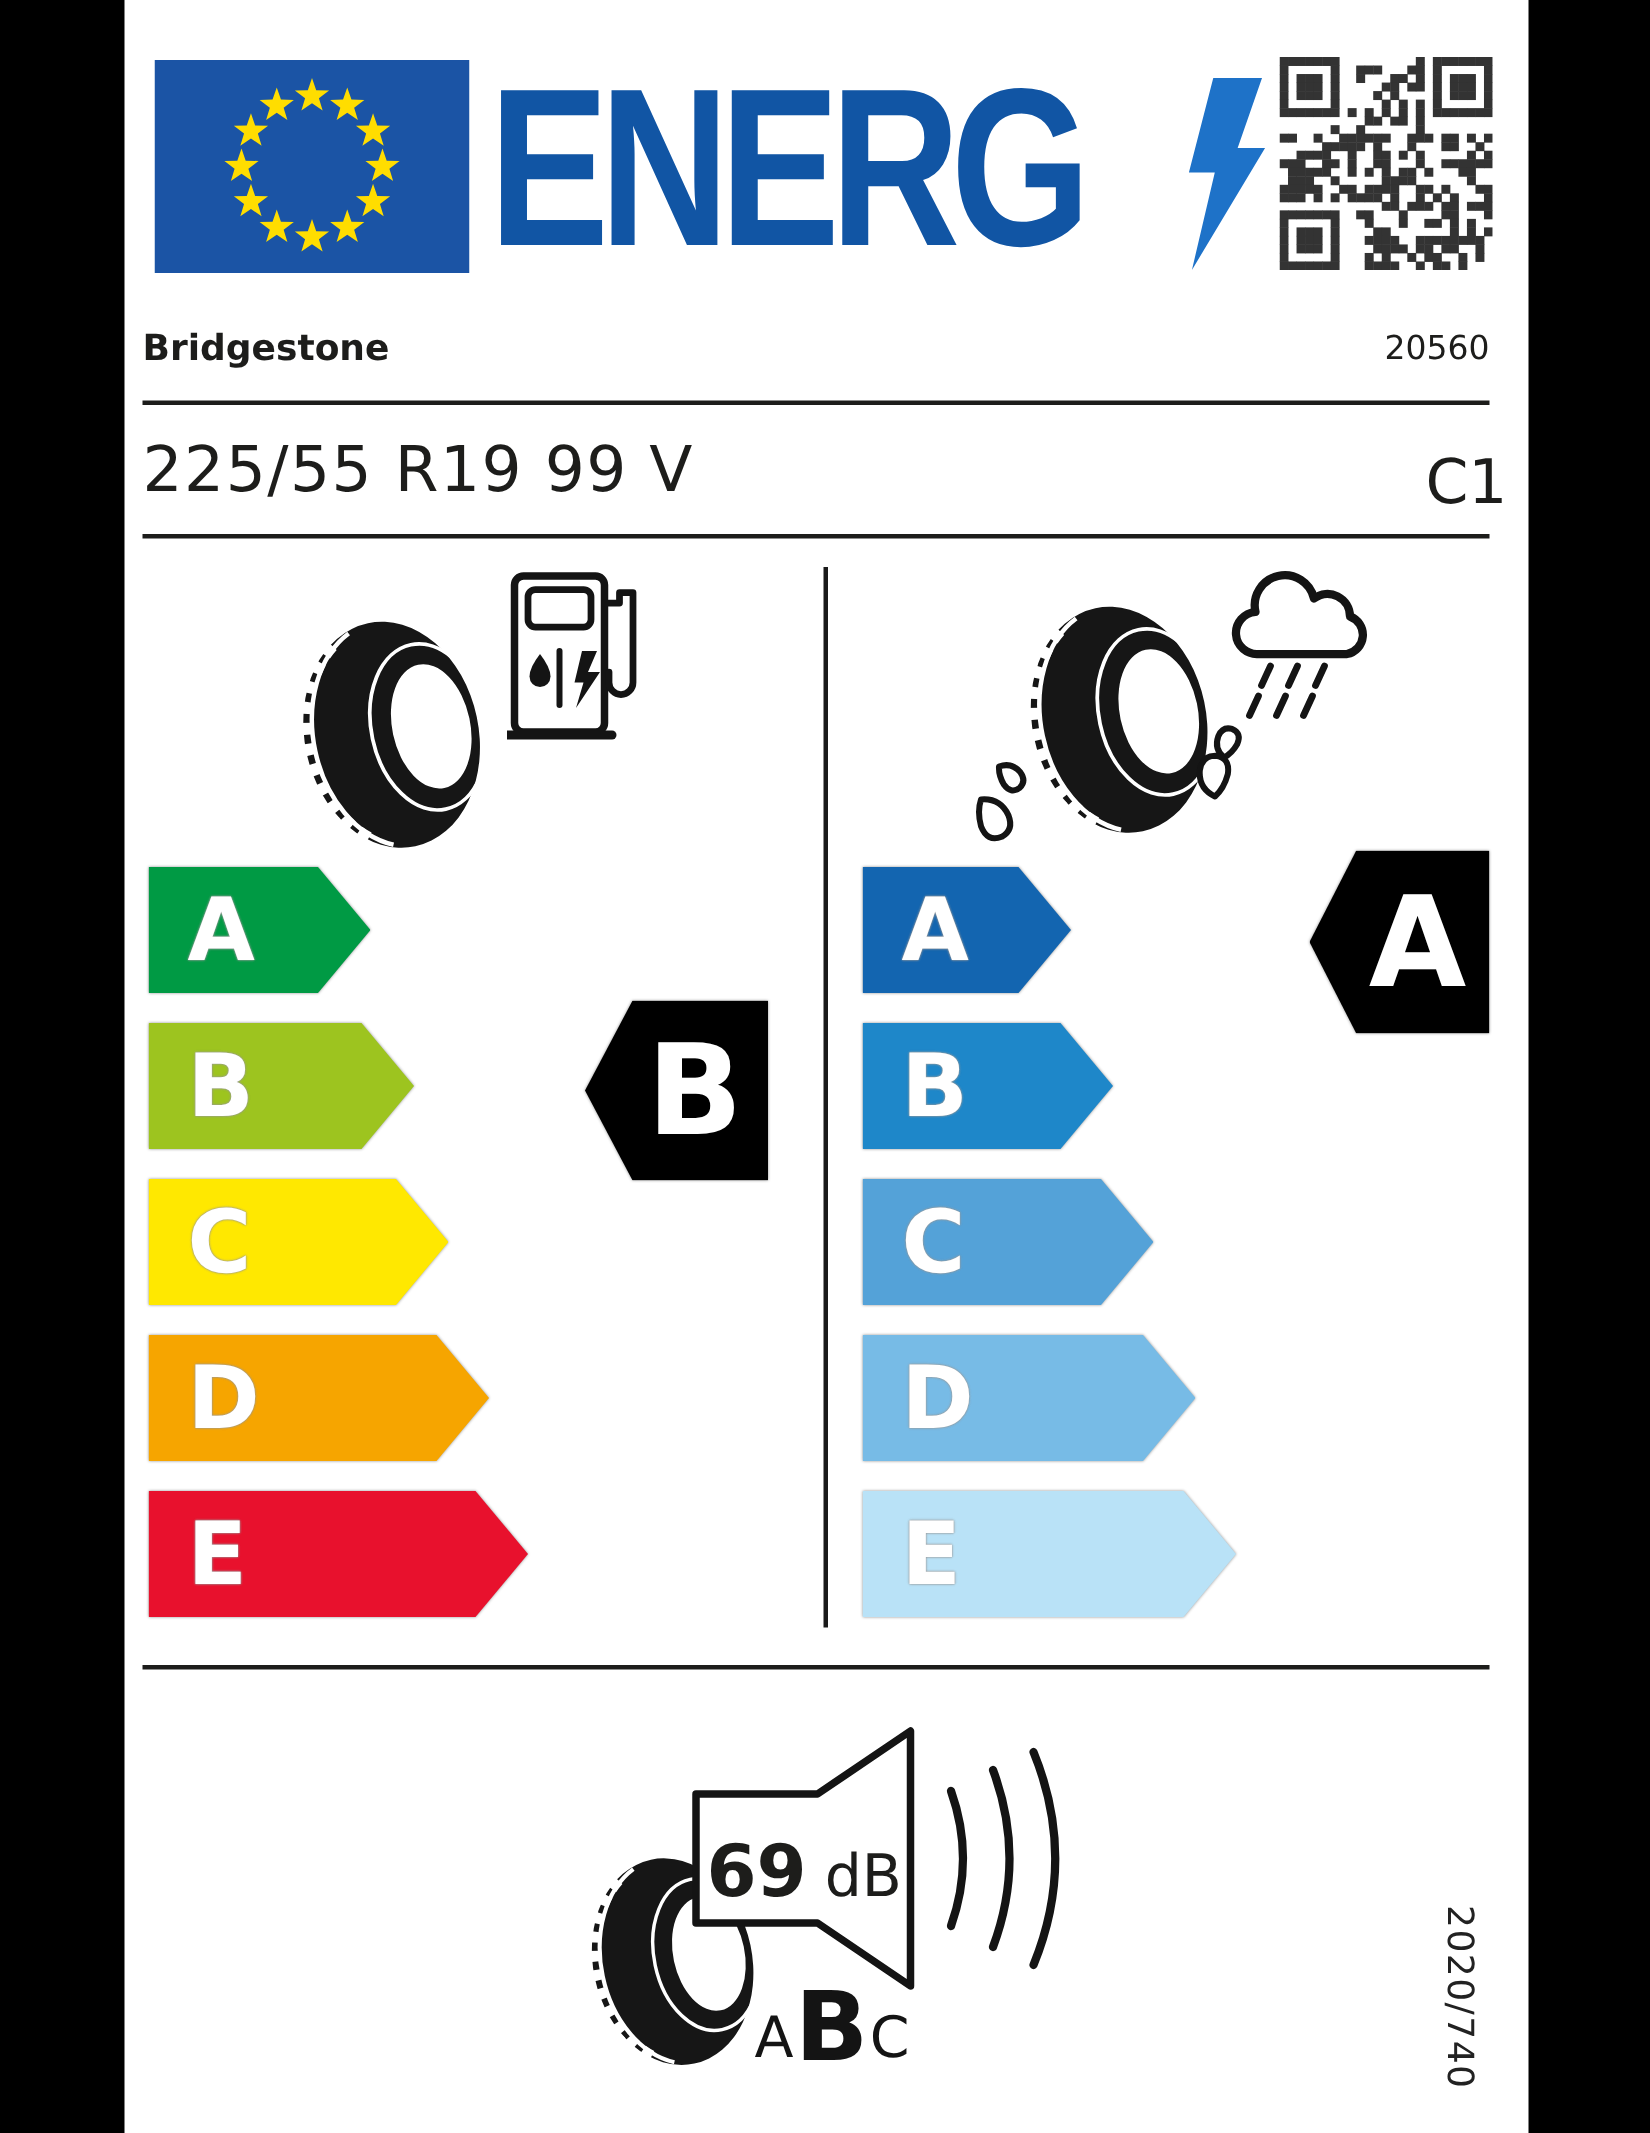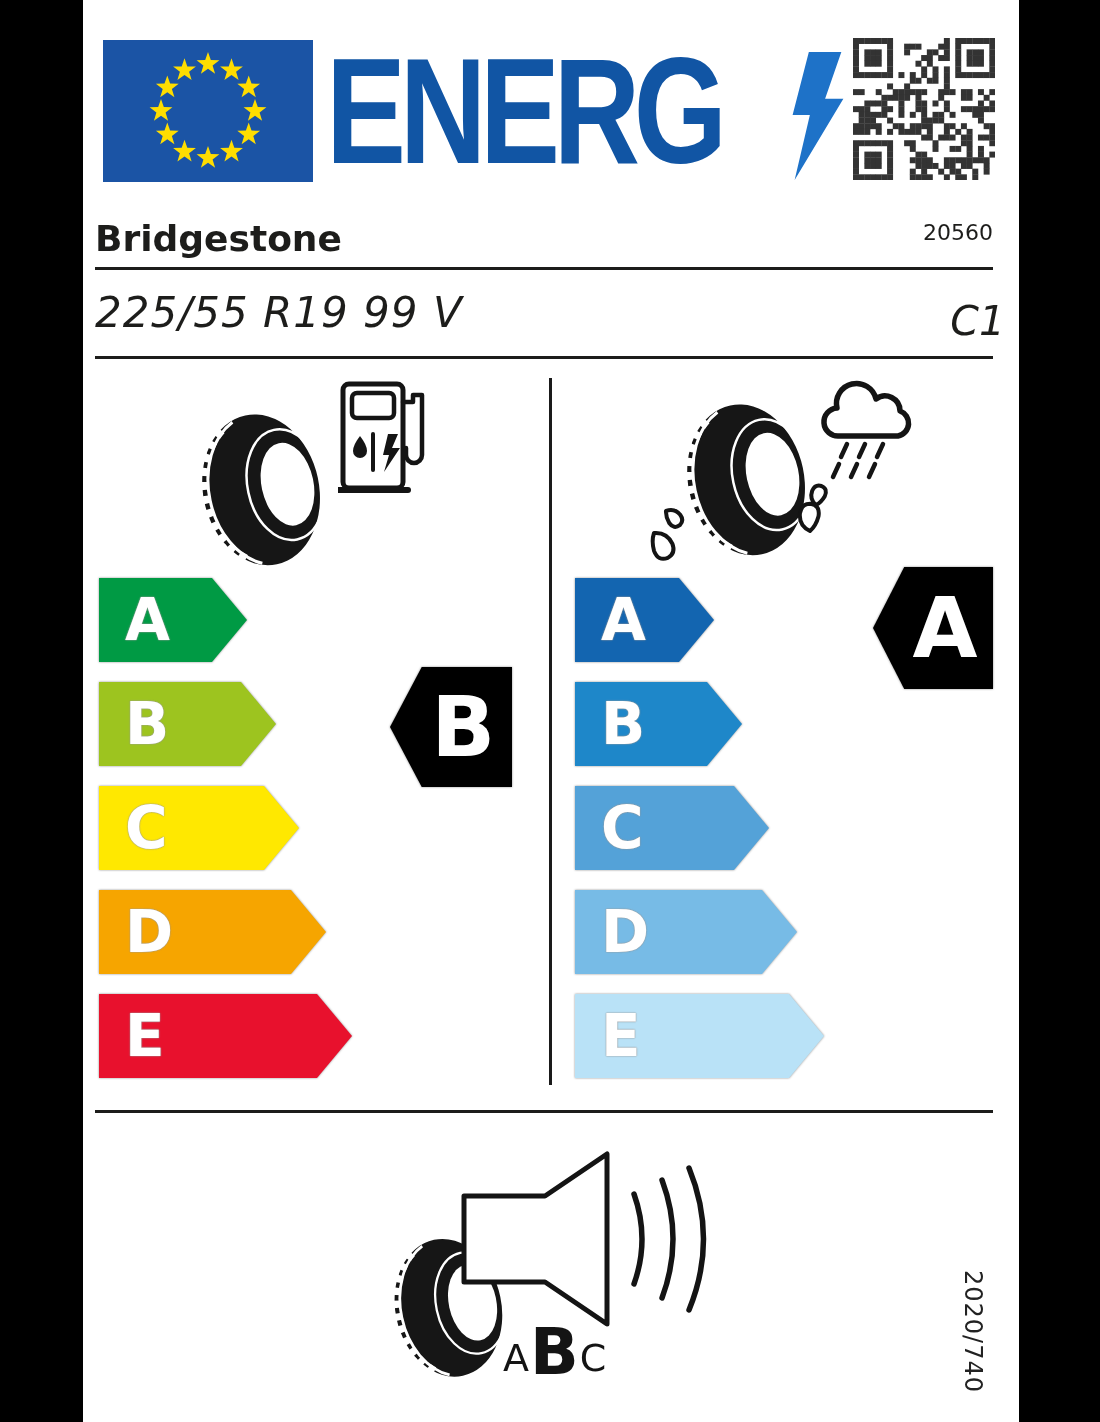--- a/index.html
+++ b/index.html
@@ -10,25 +10,25 @@
 
   
   .flag{left:20px;top:40px;width:210px;height:142px;}
   .logo-text{left:243px;top:36px;font-family:"Liberation Sans",sans-serif;font-weight:700;
              font-size:150px;line-height:150px;letter-spacing:-8px;color:#1155A4;
              transform:scaleX(0.80);transform-origin:left top;white-space:nowrap;}
   .bolt{left:703px;top:52px;width:66px;height:130px;}
   .qr{left:770px;top:38px;width:142px;height:142px;}
 
   .brand-row{left:0;top:218px;width:936px;height:46px;}
-  .brand{left:12px;top:0;font-size:36px;font-weight:700;}
+  .brand{left:12px;top:0;font-size:24px;font-weight:700;}
   .article{right:26px;top:2px;font-size:22px;}
   .hline{left:12px;width:898px;height:3px;background:#1d1d1b;}
   .hl1{top:267px;} .hl2{top:356px;} .hl3{top:1110px;}
-  .size-row{left:0;top:288px;width:948px;height:60px;font-style:italic;}
+  .size-row{left:0;top:288px;width:948px;height:60px;}
   .size{left:12px;top:0;font-size:42px;letter-spacing:1px;}
   .tclass{right:26px;top:9px;font-size:41px;}
 
   
   .tire-fuel{left:112px;top:405px;width:140px;height:168px;}
   .pump{left:255px;top:376px;width:92px;height:130px;}
   .tire-wet{left:565px;top:393px;width:200px;height:180px;}
   .cloud{left:726px;top:378px;width:112px;height:105px;}
   .vdivider{left:466px;top:378px;width:3px;height:707px;background:#1a1a1a;}
 
@@ -522,20 +522,24 @@
           <path d="M39,17 A56,76 0 0 0 39,151" stroke="#fff" stroke-width="10" fill="none" stroke-dasharray="8 6"></path>
           <path d="M27,25 A52,72 0 0 0 27,143" stroke="#fff" stroke-width="3" fill="none"></path>
           <path d="M17,34 A48,68 0 0 0 17,134" stroke="#fff" stroke-width="9" fill="none" stroke-dasharray="7 6"></path>
           <ellipse cx="91" cy="84" rx="38" ry="56" fill="none" stroke="#fff" stroke-width="2.5"></ellipse>
           <ellipse cx="93" cy="84" rx="26" ry="42" fill="#fff"></ellipse>
         </g>
       </svg>
     <svg class="abs speaker" viewBox="0 0 152 178">
       <path d="M3,46 H84 L146,4 V174 L84,132 H3 Z" fill="#fff" stroke="#141414" stroke-width="5" stroke-linejoin="round"></path>
     </svg>
+    <div class="abs db-box">
+      <span class="db-val">69</span>
+      <span class="db-unit">dB</span>
+    </div>
     <div class="abs noise-abc">
       <span class="s">A</span>
       <span class="b">B</span>
       <span class="s">C</span>
     </div>
     <svg class="abs waves" viewBox="0 0 90 158">
       <g fill="none" stroke="#141414" stroke-width="5.5" stroke-linecap="round">
         <path d="M8,34 Q24,79 8,124"></path>
         <path d="M36,20 Q58,79 36,138"></path>
         <path d="M63,8 Q92,79 63,150"></path>

